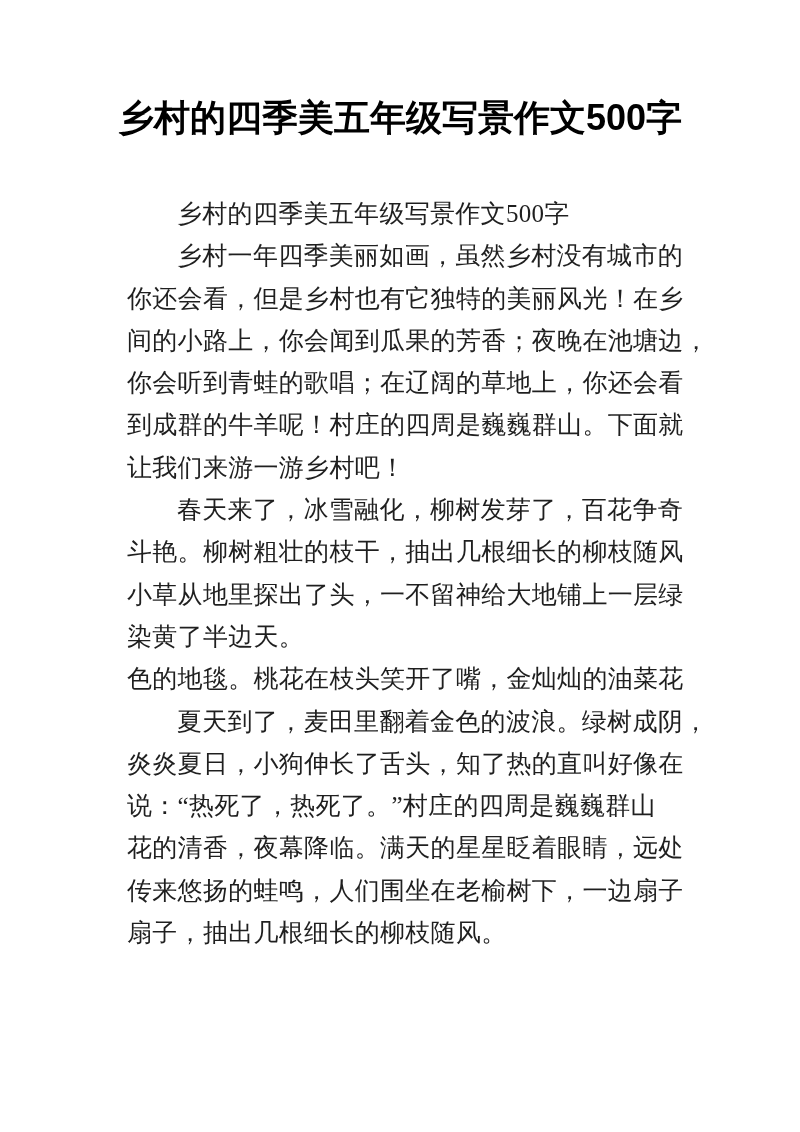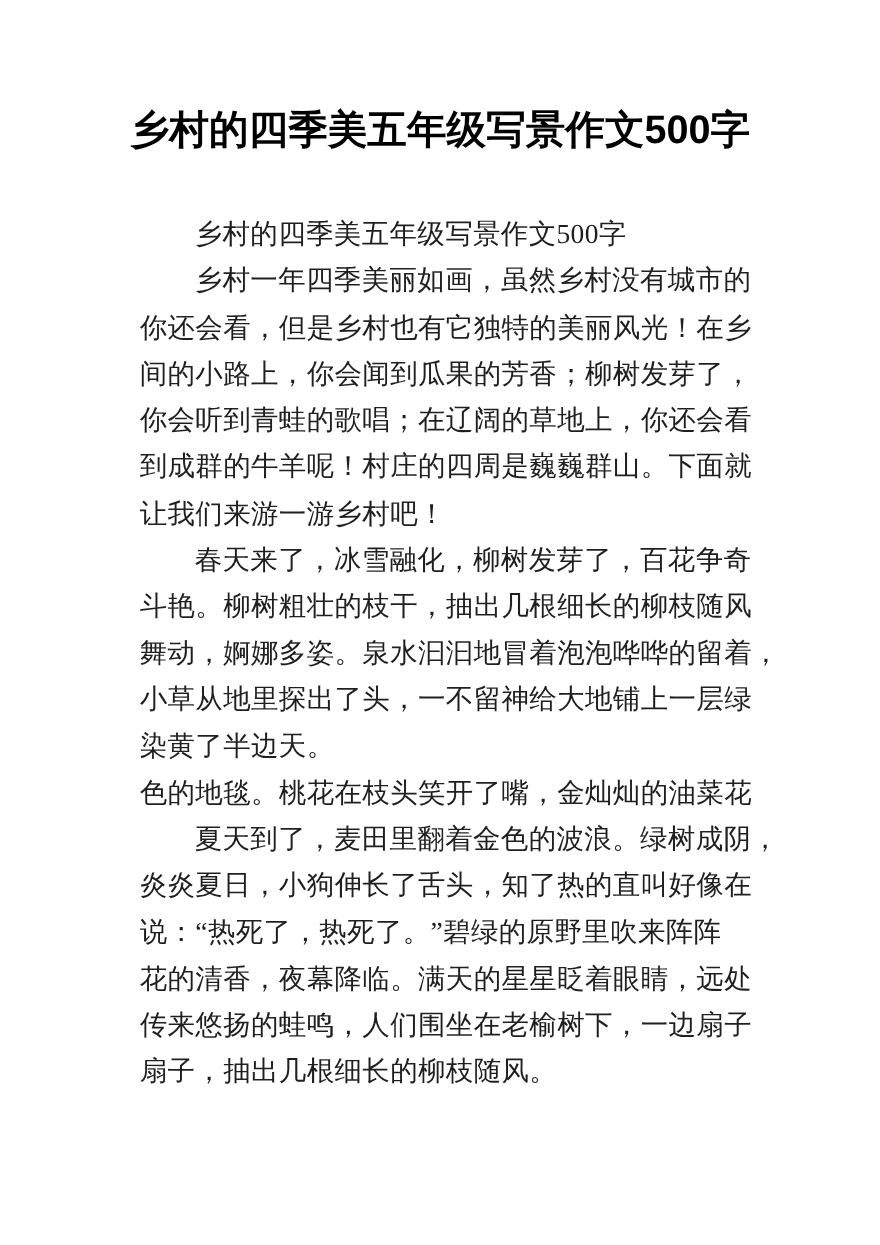--- a/index.html
+++ b/index.html
@@ -51,31 +51,30 @@
 <body>
 
 <div class="page">
 
   <h1 class="doc-title">乡村的四季美五年级写景作文500字</h1>
 
   <div class="doc-body">
     <div class="line indent">乡村的四季美五年级写景作文500字</div>
     <div class="line indent">乡村一年四季美丽如画，虽然乡村没有城市的</div>
     <div class="line">你还会看，但是乡村也有它独特的美丽风光！在乡</div>
-    <div class="line">间的小路上，你会闻到瓜果的芳香；柳树发芽了，</div>
+    <div class="line">间的小路上，你会闻到瓜果的芳香；夜晚在池塘边，</div>
     <div class="line">你会听到青蛙的歌唱；在辽阔的草地上，你还会看</div>
     <div class="line">到成群的牛羊呢！村庄的四周是巍巍群山。下面就</div>
     <div class="line">让我们来游一游乡村吧！</div>
     <div class="line indent">春天来了，冰雪融化，柳树发芽了，百花争奇</div>
     <div class="line">斗艳。柳树粗壮的枝干，抽出几根细长的柳枝随风</div>
-    <div class="line">舞动，婀娜多姿。泉水汩汩地冒着泡泡哗哗的留着，</div>
     <div class="line">小草从地里探出了头，一不留神给大地铺上一层绿</div>
     <div class="line">染黄了半边天。</div>
     <div class="line">色的地毯。桃花在枝头笑开了嘴，金灿灿的油菜花</div>
     <div class="line indent">夏天到了，麦田里翻着金色的波浪。绿树成阴，</div>
     <div class="line">炎炎夏日，小狗伸长了舌头，知了热的直叫好像在</div>
-    <div class="line">说：“热死了，热死了。”碧绿的原野里吹来阵阵</div>
+    <div class="line">说：“热死了，热死了。”村庄的四周是巍巍群山</div>
     <div class="line">花的清香，夜幕降临。满天的星星眨着眼睛，远处</div>
     <div class="line">传来悠扬的蛙鸣，人们围坐在老榆树下，一边扇子</div>
     <div class="line">扇子，抽出几根细长的柳枝随风。</div>
   </div>
 
 </div>
 
 </body></html>

